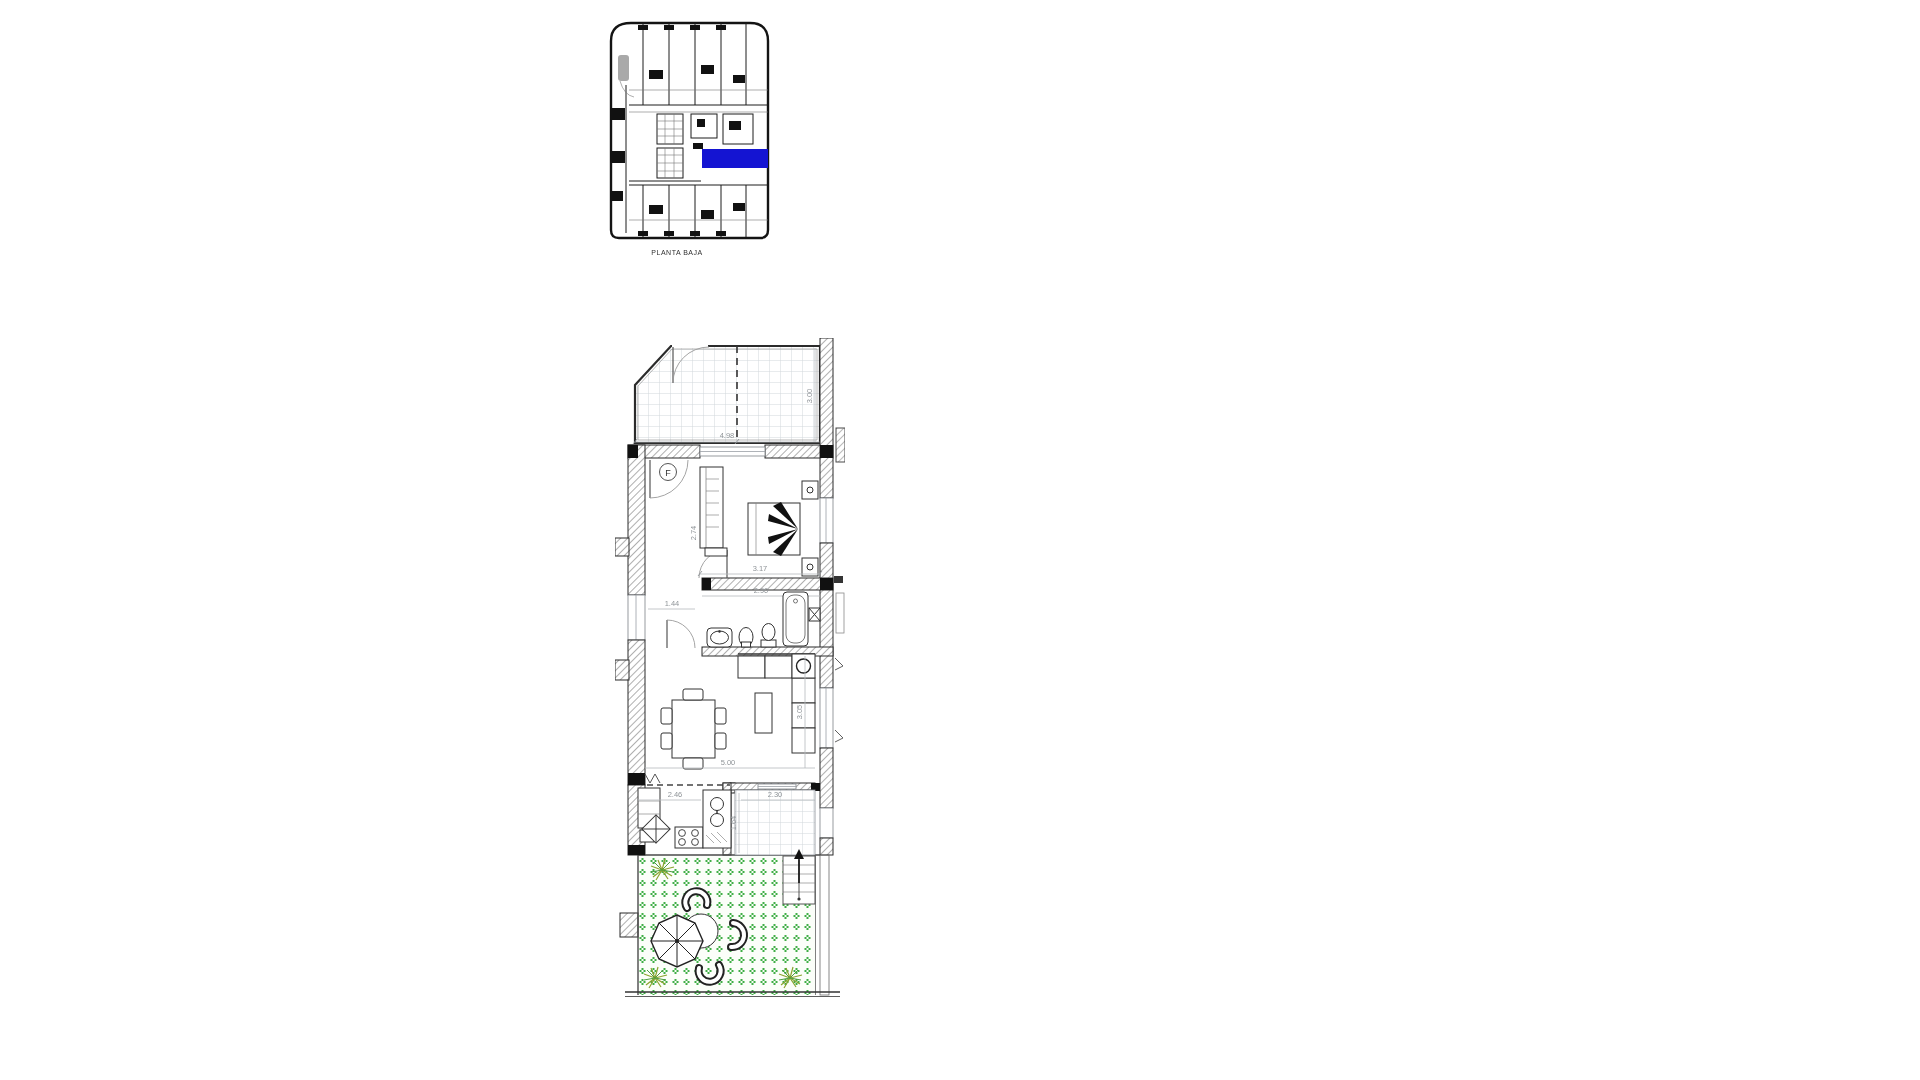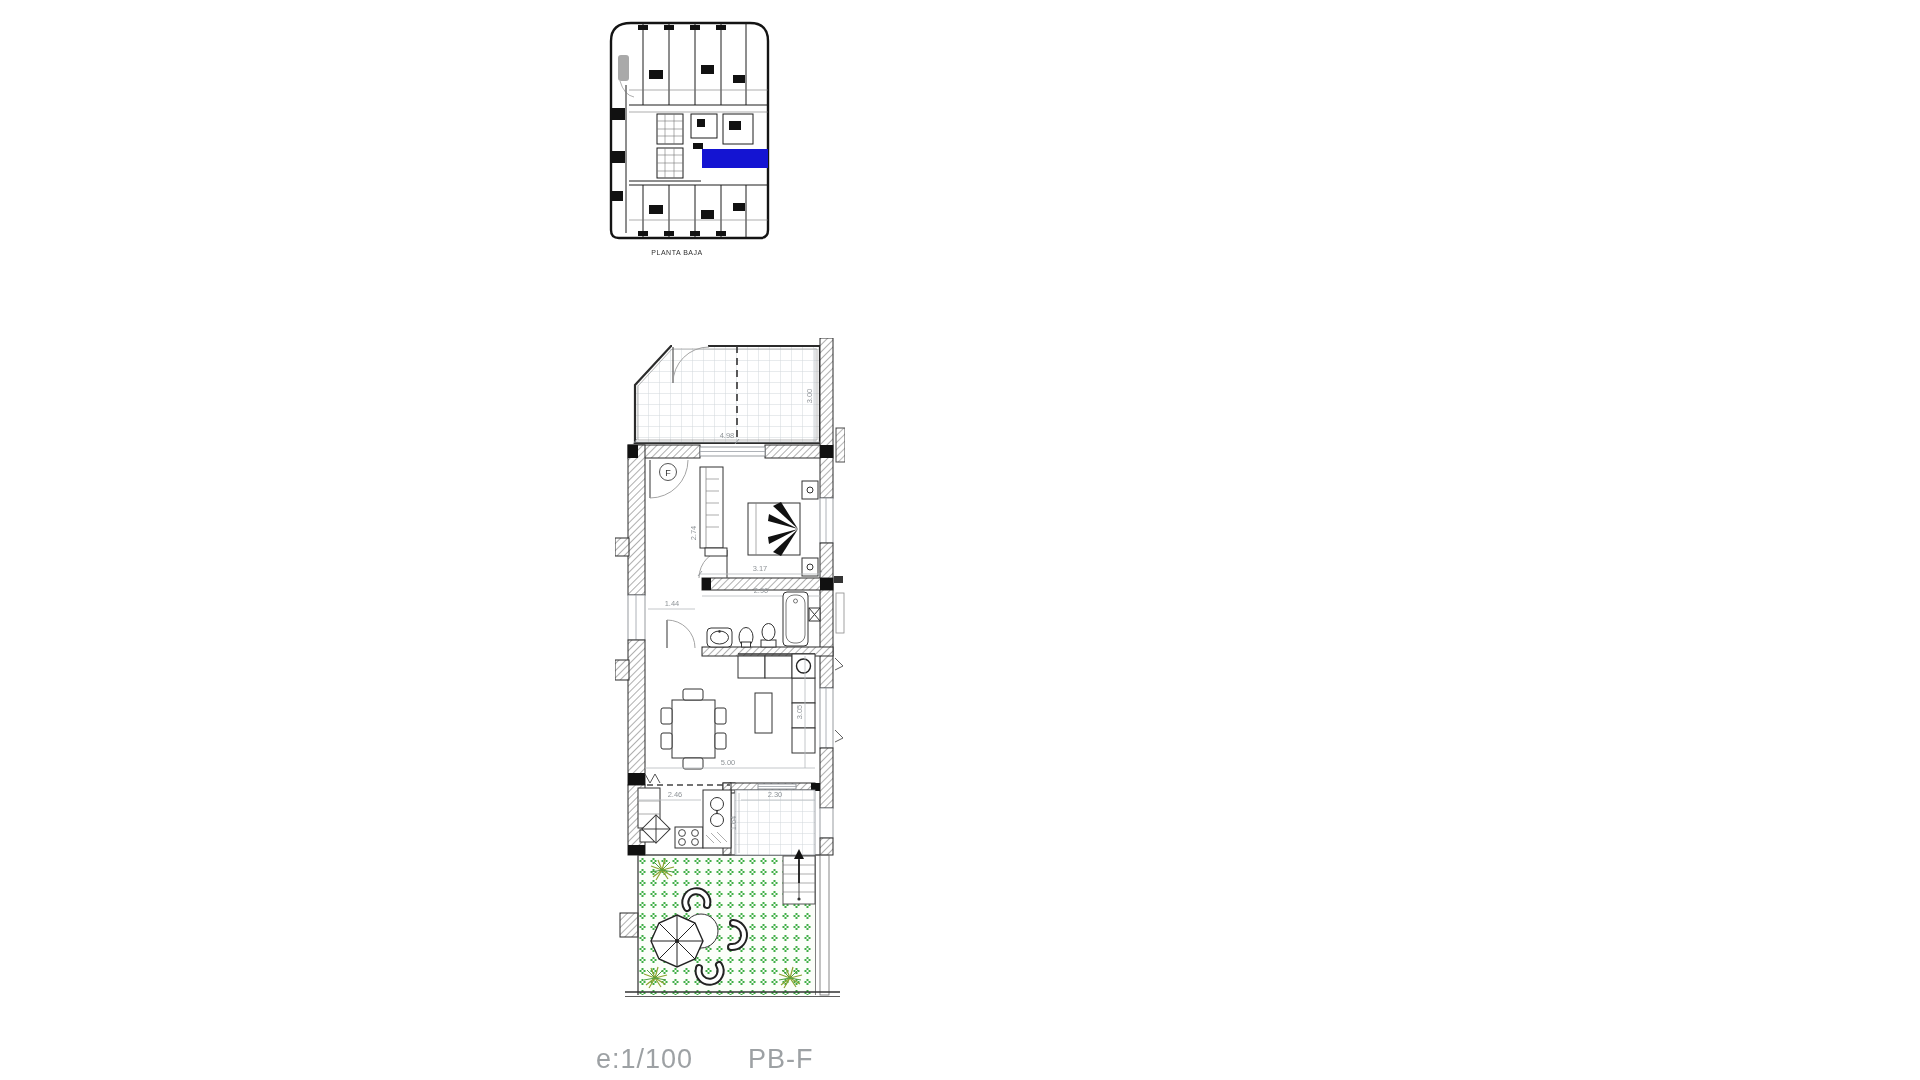--- a/index.html
+++ b/index.html
@@ -422,17 +422,14 @@
     </g>
 
     <g opacity="0.85">
       <rect x="221" y="90" width="9" height="34" fill="url(#hatch)" class="wallstroke"></rect>
       <rect x="219" y="238" width="9" height="7" class="kpb"></rect>
       <path d="M220,320 l8,8 M220,332 l8,-4 M220,392 l8,8 M220,404 l8,-4" stroke="#444" stroke-width="1" fill="none"></path>
       <rect x="221" y="255" width="8" height="40" fill="none" stroke="#777" stroke-width="0.8"></rect>
     </g>
   </svg>
 
-  <div class="footer">
-    <span>e:1/100</span><span>PB-F</span>
-  </div>
 
 </div>
 
 </body></html>

